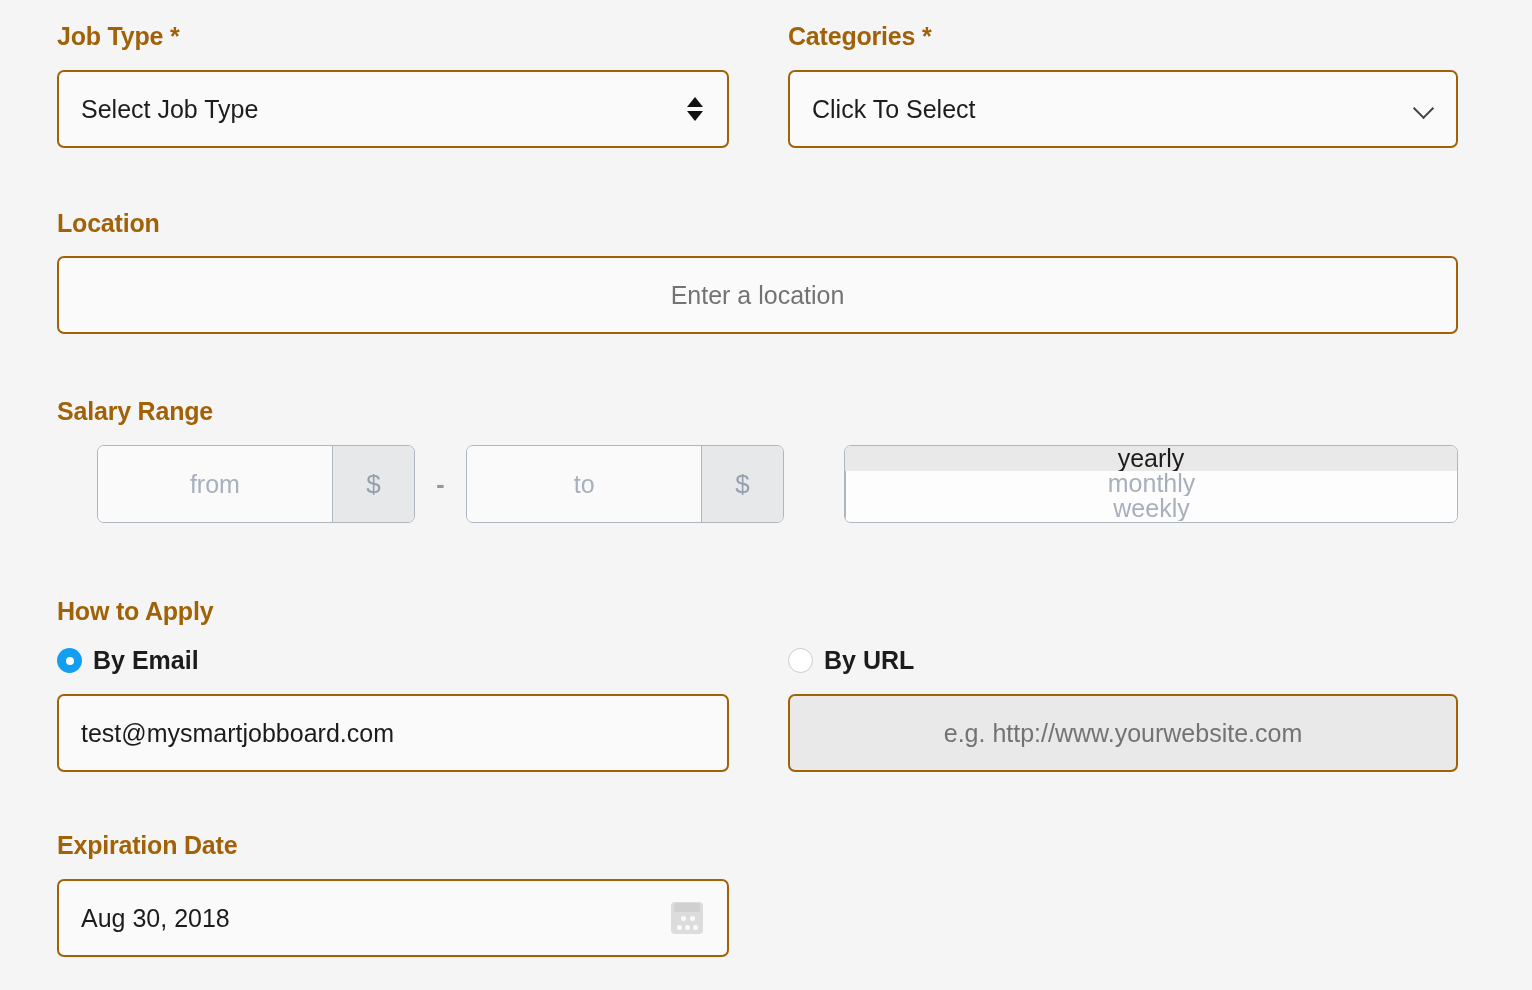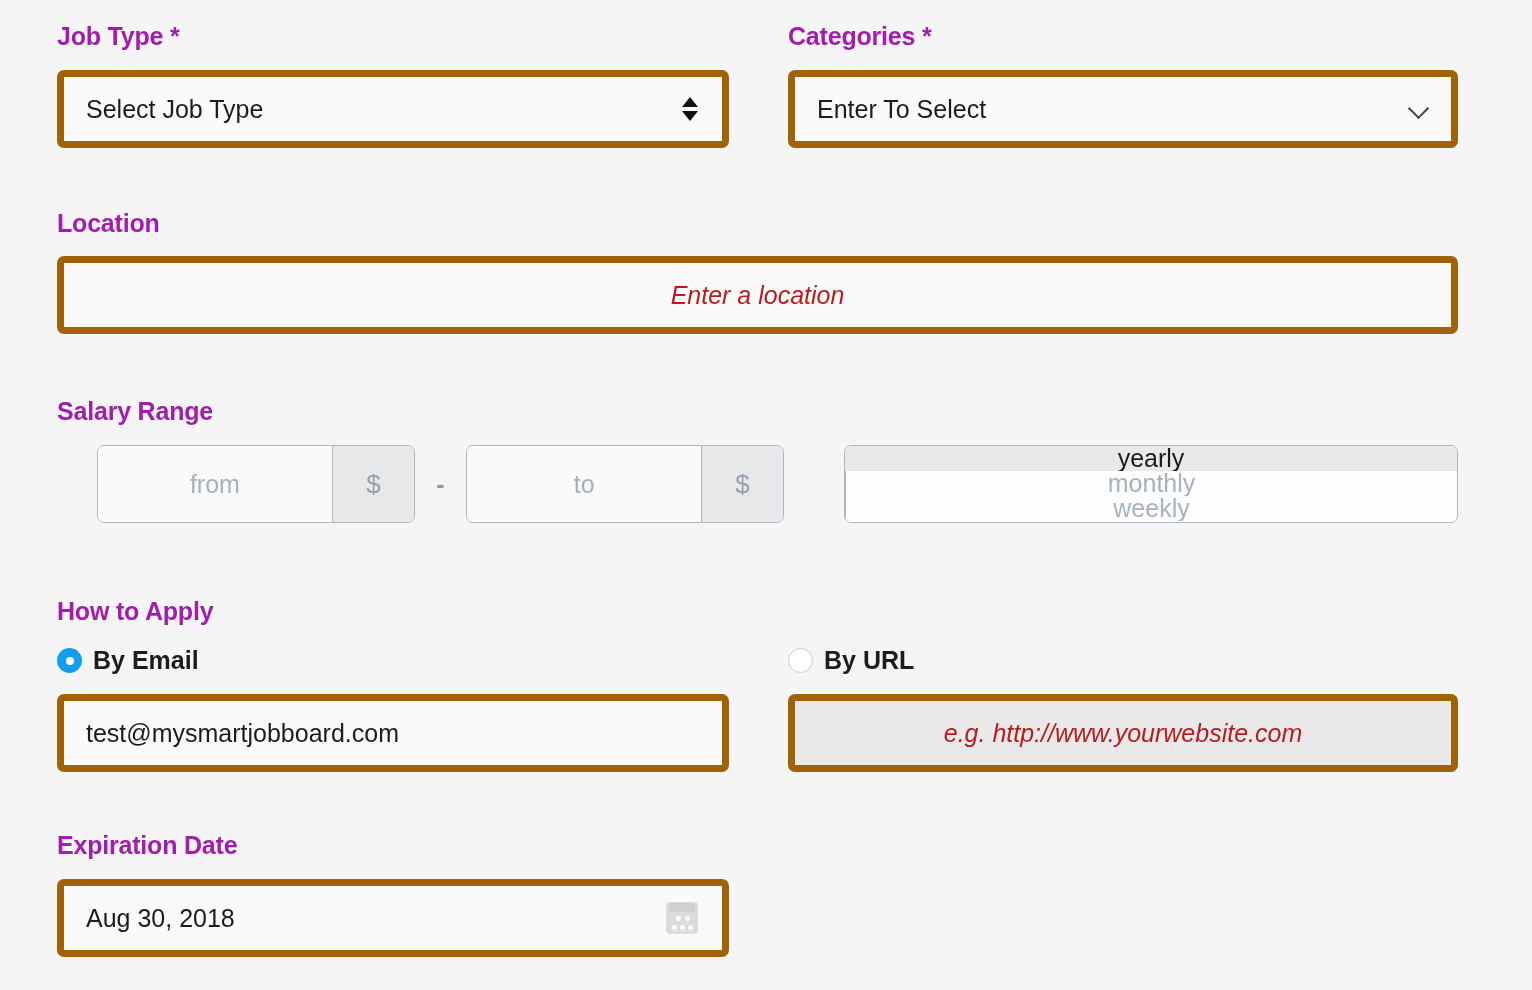--- a/index.html
+++ b/index.html
@@ -16,40 +16,40 @@
     position: relative;
     width: 1532px;
     height: 990px;
     background: #f5f5f5;
   }
 
   
   .field-label {
     font-size: 25px;
     font-weight: bold;
-    color: #a21caf;
+    color: #a16207;
     letter-spacing: -0.2px;
     line-height: 1;
     white-space: nowrap;
   }
 
   
   .ctrl {
     background: #fafafa;
-    border: 7px solid #a16207;
+    border: 2px solid #a16207;
     border-radius: 7px;
     height: 78px;
     font-size: 25px;
     color: #1c1c1c;
     display: flex;
     align-items: center;
     padding: 0 22px;
     line-height: 1;
   }
-  .ctrl .placeholder { color: #b91c1c; font-style: italic; }
+  .ctrl .placeholder { color: #737373; }
 
   
   .abs { position: absolute; }
 
   .col-left  { left: 57px;  width: 672px; }
   .col-right { left: 788px; width: 670px; }
   .col-full  { left: 57px;  width: 1401px; }
 
   
   .select-box { justify-content: space-between; }
@@ -245,21 +245,21 @@
       <span class="select-arrows">
         <span class="tri-up"></span>
         <span class="tri-down"></span>
       </span>
     </div>
   </div>
 
   <div class="abs col-right" style="top:24px;">
     <div class="field-label">Categories *</div>
     <div class="ctrl select-box" style="margin-top:21px;">
-      <span>Enter To Select</span>
+      <span>Click To Select</span>
       <span class="chev"></span>
     </div>
   </div>
 
   <div class="abs col-full" style="top:211px;">
     <div class="field-label">Location</div>
     <div class="ctrl center-text" style="margin-top:20px;">
       <span class="placeholder">Enter a location</span>
     </div>
   </div>

